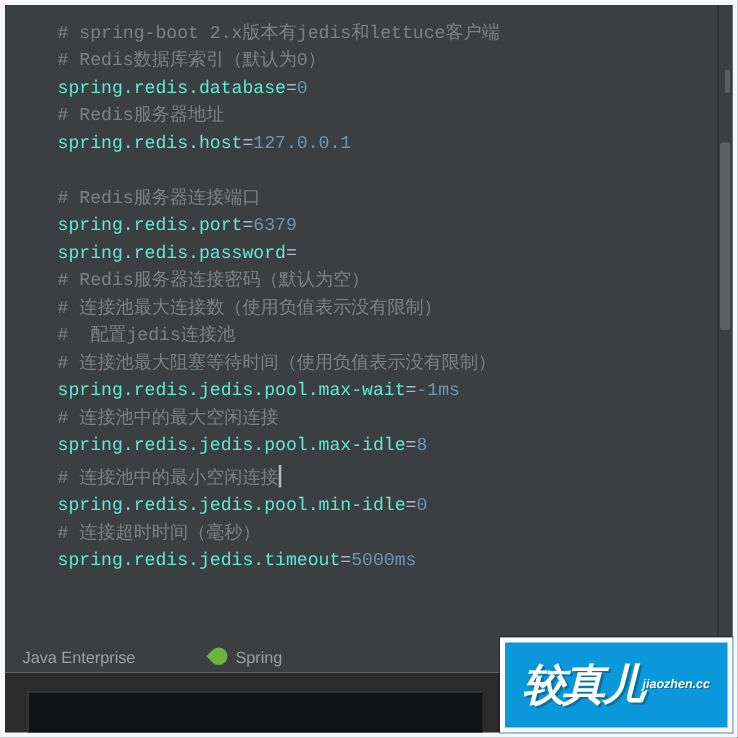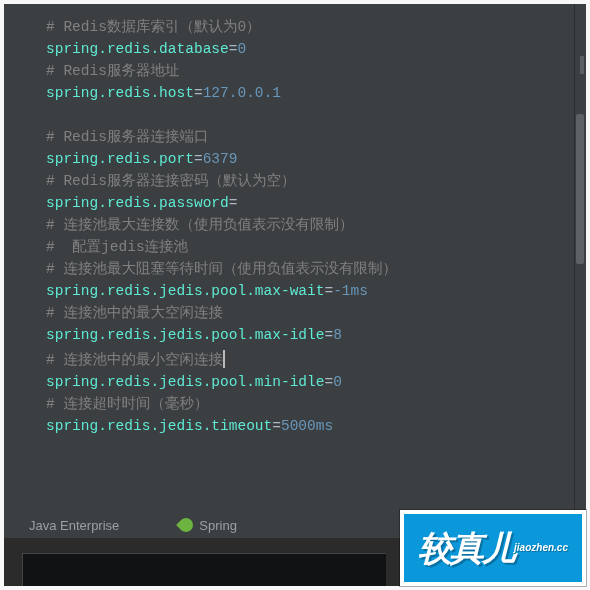--- a/index.html
+++ b/index.html
@@ -51,21 +51,21 @@
     transform: translateY(4px);
   }
   .status {
     position: absolute;
     left: 4px; right: 4px; top: 512px;
     height: 26px;
     background: #3c3f41;
     display: flex;
     align-items: center;
     gap: 40px;
-    padding-left: 15px;
+    padding-left: 4px;
     font-size: 13px;
     color: #9aa0a3;
     font-family: "Segoe UI", sans-serif;
   }
   .status .tab { padding: 4px 10px; cursor: pointer; }
   .spring-icon {
     display: inline-block;
     width: 14px; height: 14px;
     background: #6db33f;
     border-radius: 7px 7px 7px 0;
@@ -116,29 +116,30 @@
     font-weight: bold;
     margin-top: -2px;
     text-shadow: 1px 1px 0 #0771a3;
   }
 </style>
 </head>
 <body>
 
 <div class="frame">
   <div class="editor">
+      <div class="line"><span class="comment"># spring-boot 2.x版本有jedis和lettuce客户端</span></div>
       <div class="line"><span class="comment"># Redis数据库索引（默认为0）</span></div>
       <div class="line"><span class="key">spring.redis.database</span><span class="eq">=</span><span class="val">0</span></div>
       <div class="line"><span class="comment"># Redis服务器地址</span></div>
       <div class="line"><span class="key">spring.redis.host</span><span class="eq">=</span><span class="val">127.0.0.1</span></div>
       <div class="line">&nbsp;</div>
       <div class="line"><span class="comment"># Redis服务器连接端口</span></div>
       <div class="line"><span class="key">spring.redis.port</span><span class="eq">=</span><span class="val">6379</span></div>
+      <div class="line"><span class="key">spring.redis.password</span><span class="eq">=</span><span class="val"></span></div>
       <div class="line"><span class="comment"># Redis服务器连接密码（默认为空）</span></div>
-      <div class="line"><span class="key">spring.redis.password</span><span class="eq">=</span><span class="val"></span></div>
       <div class="line"><span class="comment"># 连接池最大连接数（使用负值表示没有限制）</span></div>
       <div class="line"><span class="comment">#  配置jedis连接池</span></div>
       <div class="line"><span class="comment"># 连接池最大阻塞等待时间（使用负值表示没有限制）</span></div>
       <div class="line"><span class="key">spring.redis.jedis.pool.max-wait</span><span class="eq">=</span><span class="val">-1ms</span></div>
       <div class="line"><span class="comment"># 连接池中的最大空闲连接</span></div>
       <div class="line"><span class="key">spring.redis.jedis.pool.max-idle</span><span class="eq">=</span><span class="val">8</span></div>
       <div class="line"><span class="comment"># 连接池中的最小空闲连接</span><span class="caret"></span></div>
       <div class="line"><span class="key">spring.redis.jedis.pool.min-idle</span><span class="eq">=</span><span class="val">0</span></div>
       <div class="line"><span class="comment"># 连接超时时间（毫秒）</span></div>
       <div class="line"><span class="key">spring.redis.jedis.timeout</span><span class="eq">=</span><span class="val">5000ms</span></div>

